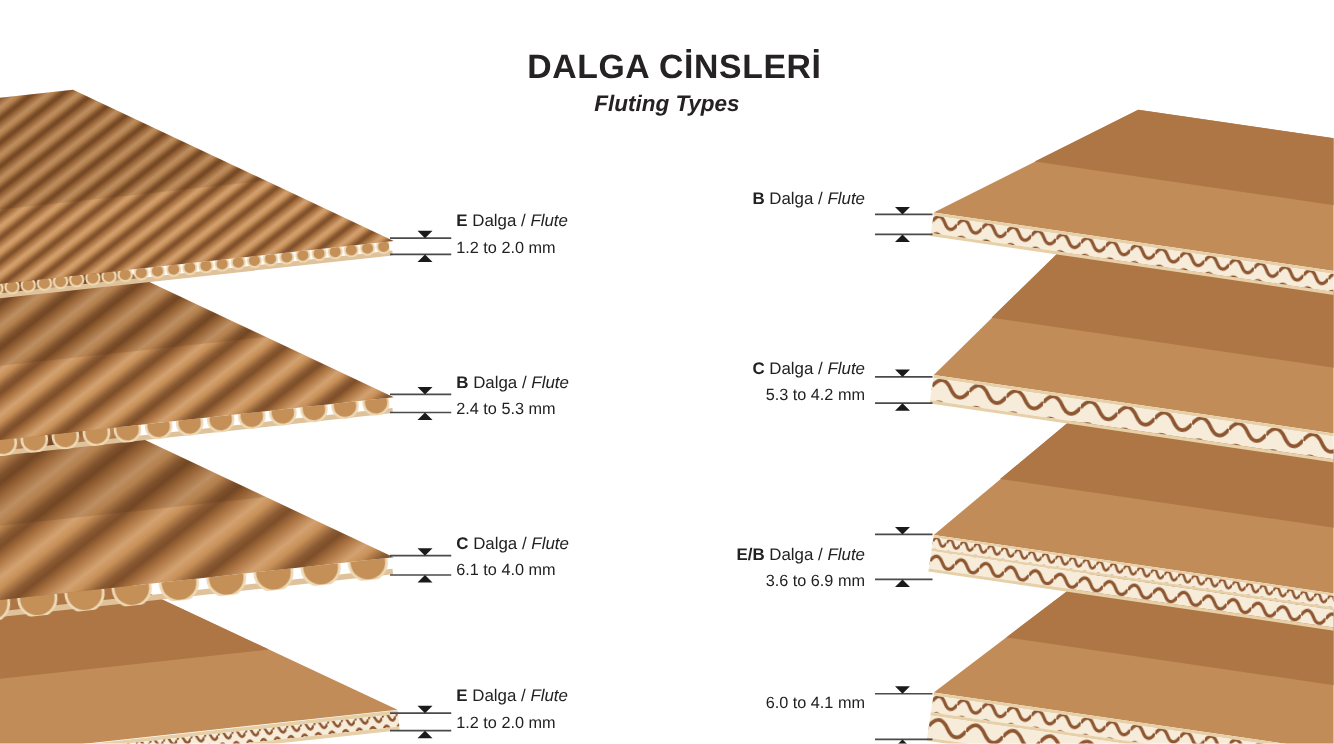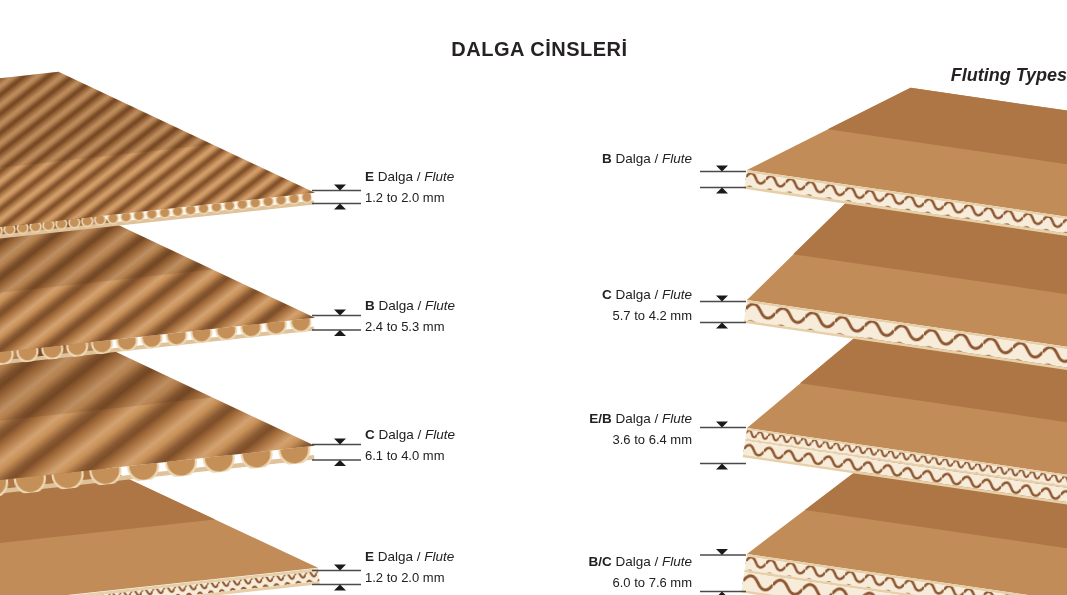--- a/index.html
+++ b/index.html
@@ -2,22 +2,22 @@
 <html><head>
 <meta charset="utf-8">
 <style>
   html,body{margin:0;padding:0;background:#ffffff;}
   .stage{
     position:relative;width:1067px;height:595px;overflow:hidden;background:#ffffff;
     font-family:"Liberation Sans","DejaVu Sans",sans-serif;color:#232020;
   }
   .art{position:absolute;left:0;top:0;}
   .title-block{position:absolute;left:0;top:38px;width:1067px;text-align:center;pointer-events:none;}
-  .title-main{font-size:20px;font-weight:700;letter-spacing:.5px;color:#262223;padding-left:12px;}
-  .title-sub{font-size:18px;font-weight:700;font-style:italic;margin-top:4px;color:#262223;text-align:right;}
+  .title-main{font-size:27px;font-weight:700;letter-spacing:.5px;color:#262223;padding-left:12px;}
+  .title-sub{font-size:18px;font-weight:700;font-style:italic;margin-top:4px;color:#262223;}
   .flabel{position:absolute;font-size:13.5px;line-height:20.5px;white-space:nowrap;}
   .flabel .l1 b{font-weight:700;}
   .flabel .l1 i{}
   .flabel .l2{font-size:13px;}
   .flabel.right{width:152px;text-align:right;}
 </style>
 </head>
 <body>
 
 <div class="stage">
@@ -214,24 +214,23 @@
   <div class="flabel" style="left:365px;top:547px">
     <div class="l1"><b>E</b> <span>Dalga /</span> <i>Flute</i></div>
     <div class="l2">1.2 to 2.0 mm</div>
   </div>
 
   <div class="flabel right" style="left:540px;top:149px">
     <div class="l1"><b>B</b> <span>Dalga /</span> <i>Flute</i></div>
   </div>
   <div class="flabel right" style="left:540px;top:285px">
     <div class="l1"><b>C</b> <span>Dalga /</span> <i>Flute</i></div>
-    <div class="l2">5.7 to 4.2 mm</div>
-  </div>
-  <div class="flabel right" style="left:540px;top:409px">
+    <div class="l2">5.3 to 4.2 mm</div>
+  </div>
+  <div class="flabel right" style="left:540px;top:434px">
     <div class="l1"><b>E/B</b> <span>Dalga /</span> <i>Flute</i></div>
-    <div class="l2">3.6 to 6.4 mm</div>
+    <div class="l2">3.6 to 6.9 mm</div>
   </div>
   <div class="flabel right" style="left:540px;top:552px">
-    <div class="l1"><b>B/C</b> <span>Dalga /</span> <i>Flute</i></div>
-    <div class="l2">6.0 to 7.6 mm</div>
+    <div class="l2">6.0 to 4.1 mm</div>
   </div>
 
 </div>
 
 </body></html>

